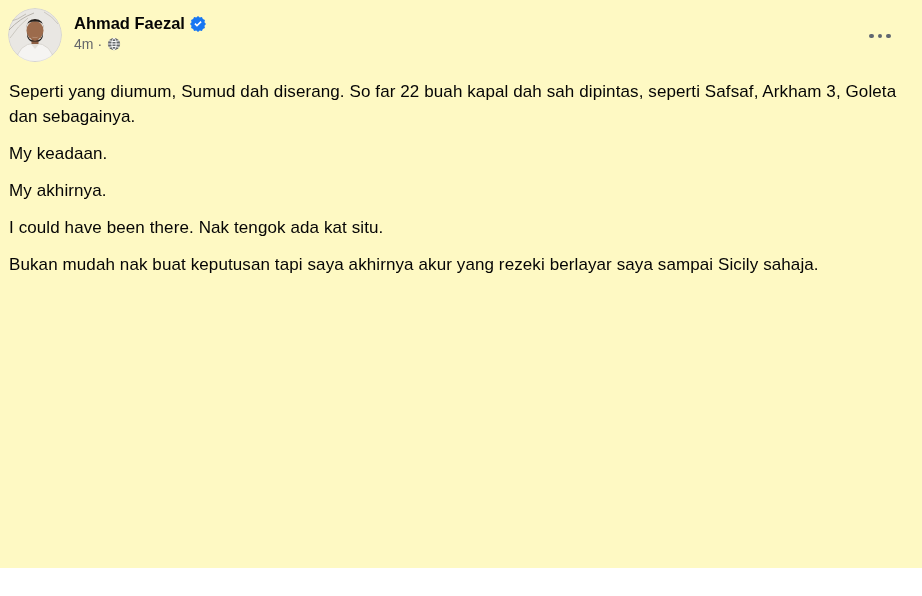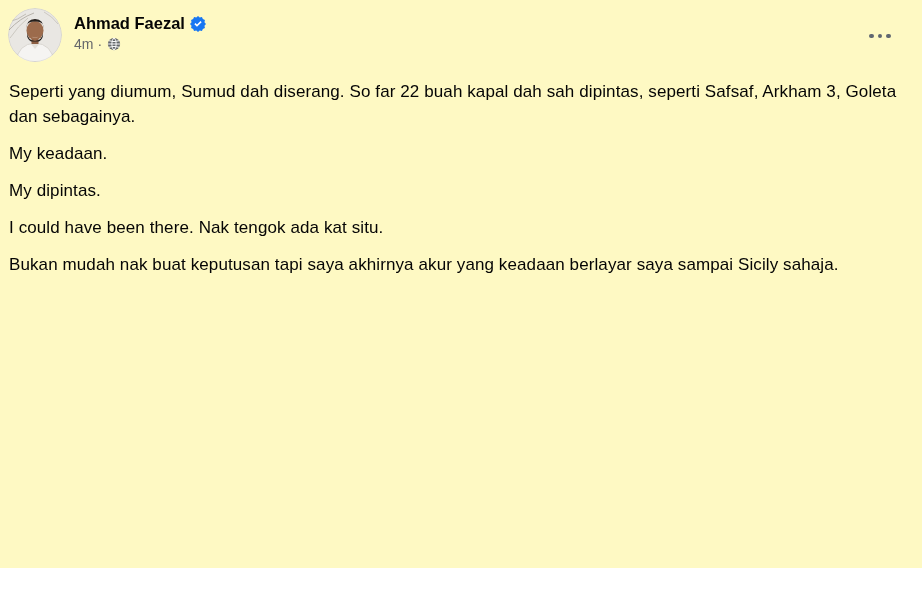--- a/index.html
+++ b/index.html
@@ -135,18 +135,18 @@
     <div class="more-btn" aria-label="More options">
       <span class="dot"></span>
       <span class="dot"></span>
       <span class="dot"></span>
     </div>
   </div>
 
   <div class="post-body">
       <p class="post-paragraph">Seperti yang diumum, Sumud dah diserang. So far 22 buah kapal dah sah dipintas, seperti Safsaf, Arkham 3, Goleta dan sebagainya.</p>
       <p class="post-paragraph">My keadaan.</p>
-      <p class="post-paragraph">My dipintas.</p>
+      <p class="post-paragraph">My akhirnya.</p>
       <p class="post-paragraph">I could have been there. Nak tengok ada kat situ.</p>
-      <p class="post-paragraph">Bukan mudah nak buat keputusan tapi saya akhirnya akur yang keadaan berlayar saya sampai Sicily sahaja.</p>
+      <p class="post-paragraph">Bukan mudah nak buat keputusan tapi saya akhirnya akur yang rezeki berlayar saya sampai Sicily sahaja.</p>
     </div>
 
 </div>
 
 </body></html>

